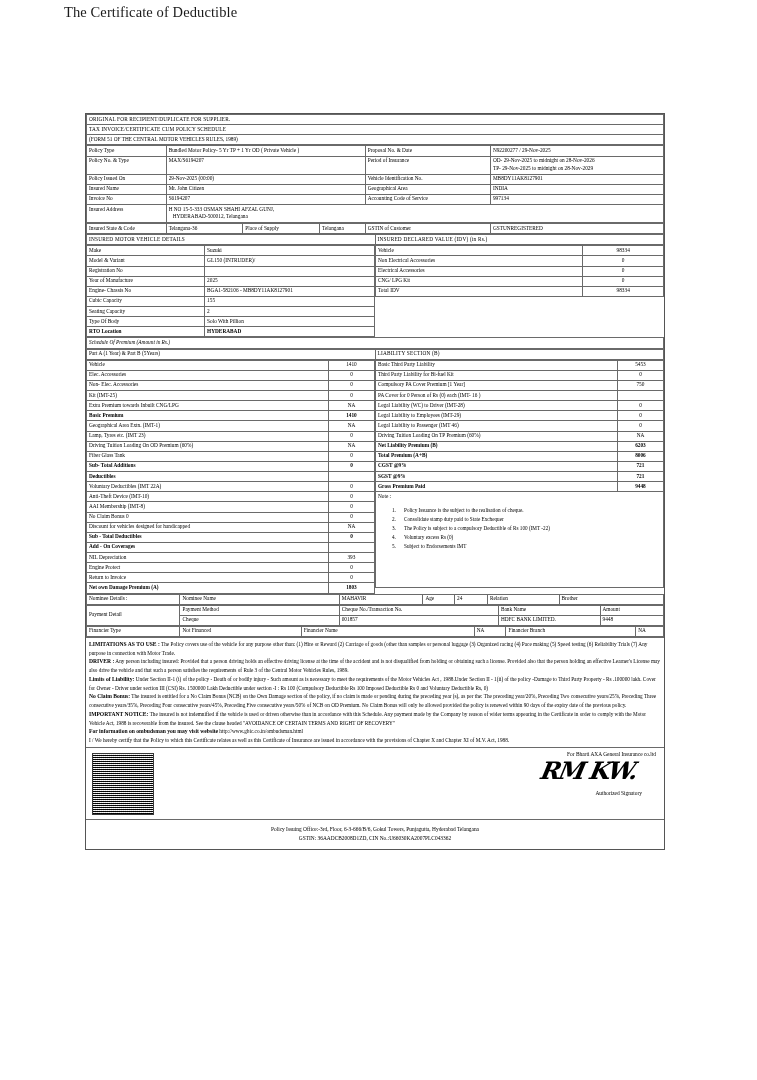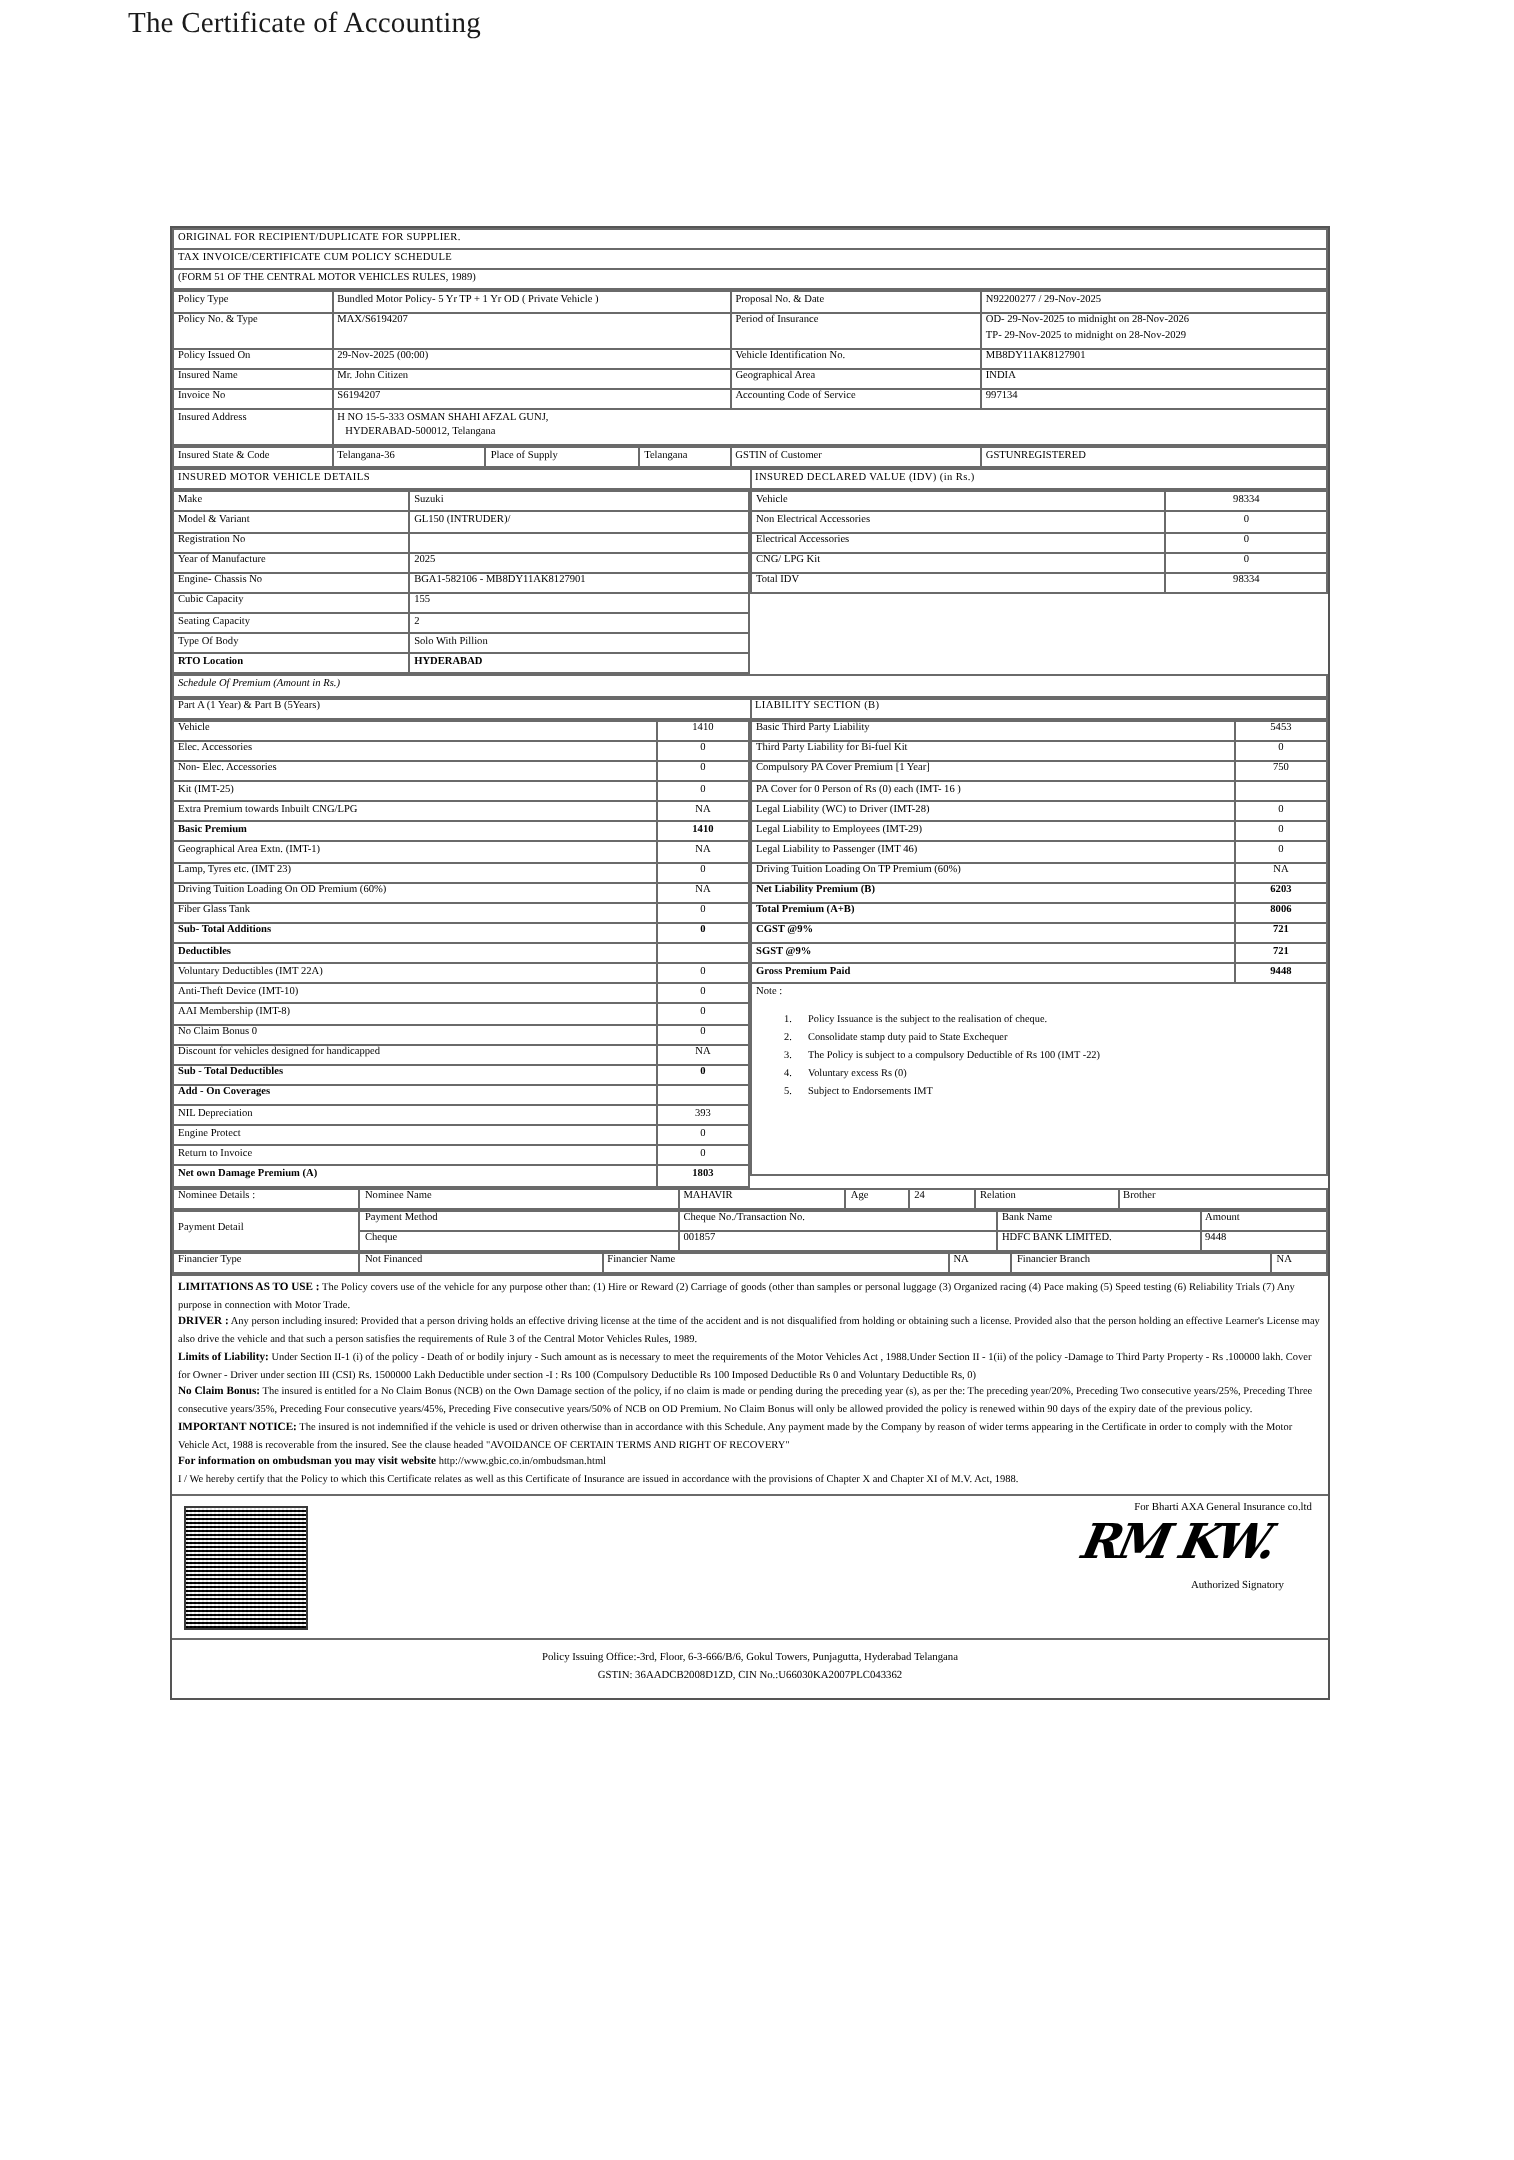--- a/index.html
+++ b/index.html
@@ -171,21 +171,21 @@
     text-align: center;
     font-size: 5.4px;
     line-height: 1.7;
   }
 </style>
 </head>
 <body>
 
 <div id="page">
 
-  <div class="doc-title">The Certificate of Accounting</div>
+  <div class="doc-title">The Certificate of Deductible</div>
 
   <div class="cert">
 
     <table class="t">
       <colgroup>
           <col style="width:100%">
         </colgroup>
       <tbody>
           <tr>
             <td class="hdr">ORIGINAL FOR RECIPIENT/DUPLICATE FOR SUPPLIER.</td>

